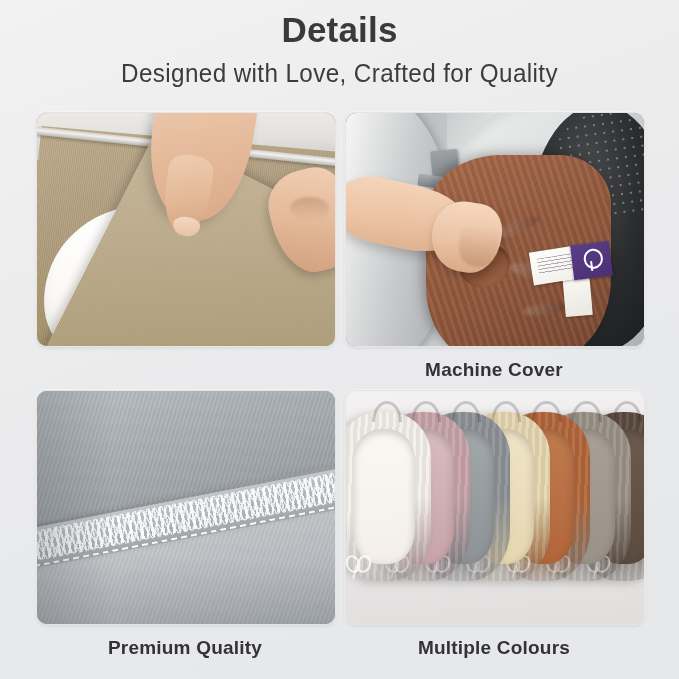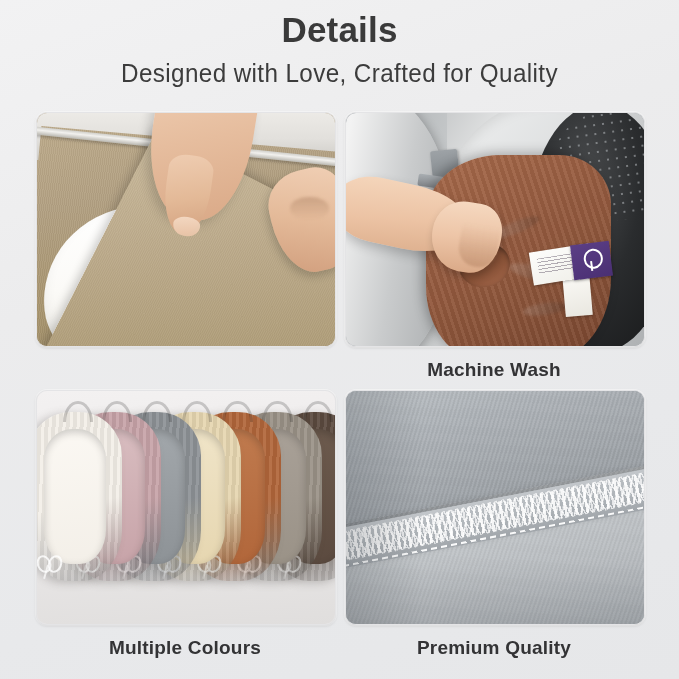--- a/index.html
+++ b/index.html
@@ -529,21 +529,36 @@
           <div class="fabric-fold-c"></div>
         </div>
         <div class="fabric-hole"></div>
         <div class="arm"></div>
         <div class="hand"></div>
         <div class="hand-fingers"></div>
         <div class="tag-tail"></div>
         <div class="care-label"></div>
         <div class="badge"></div>
       </div>
-      <div class="caption">Machine Wash</div>
+      <div class="caption">Machine Cover</div>
+    </div>
+
+    <div class="cell">
+      <div class="panel p3">
+        <div class="bg"></div>
+        <div class="lower-fold"></div>
+        <div class="upper-fold"></div>
+        <div class="seam-band"></div>
+        <div class="overlock"></div>
+        <div class="overlock-loops"></div>
+        <div class="stitch-line"></div>
+        <div class="shade-left"></div>
+        <div class="shade-bottom"></div>
+      </div>
+      <div class="caption">Premium Quality</div>
     </div>
 
     <div class="cell">
       <div class="panel p4">
         <div class="bg"></div>
         <div class="nests">
           <div class="nest n1" title="Cream White" style="background: linear-gradient(168deg, rgb(243, 239, 232) 0%, rgb(243, 239, 232) 55%, rgba(0, 0, 0, 0.16) 100%);">
             <div class="bolster"></div>
             <div class="handle"></div>
             <div class="inner" style="background: linear-gradient(172deg, rgb(251, 248, 243) 0%, rgb(243, 239, 232) 100%);"></div>
@@ -597,29 +612,14 @@
             <div class="inner" style="background: linear-gradient(172deg, rgb(109, 91, 78) 0%, rgb(91, 74, 63) 100%);"></div>
             <div class="bow">
                 <div class="bow-tail"></div>
               </div>
           </div>
         </div>
       </div>
       <div class="caption">Multiple Colours</div>
     </div>
 
-    <div class="cell">
-      <div class="panel p3">
-        <div class="bg"></div>
-        <div class="lower-fold"></div>
-        <div class="upper-fold"></div>
-        <div class="seam-band"></div>
-        <div class="overlock"></div>
-        <div class="overlock-loops"></div>
-        <div class="stitch-line"></div>
-        <div class="shade-left"></div>
-        <div class="shade-bottom"></div>
-      </div>
-      <div class="caption">Premium Quality</div>
-    </div>
-
   </div>
 </div>
 
 </body></html>

